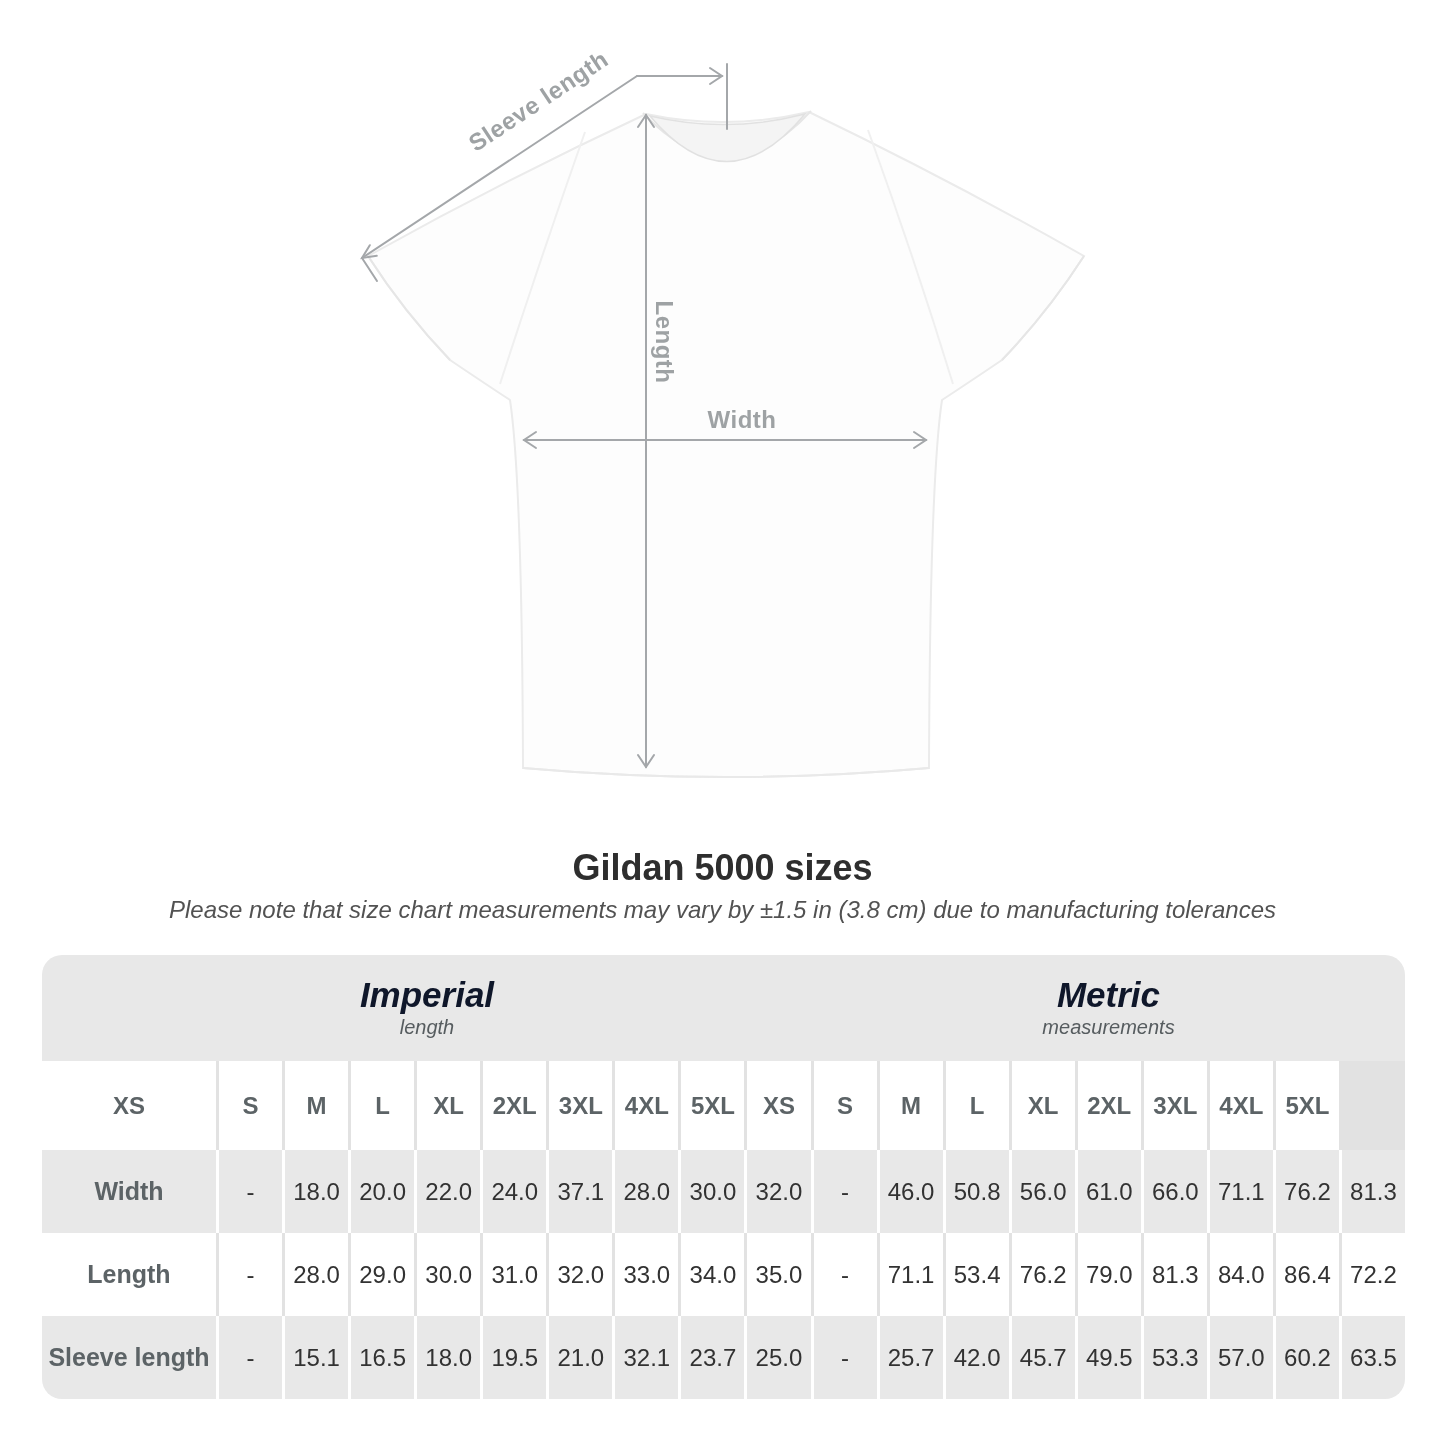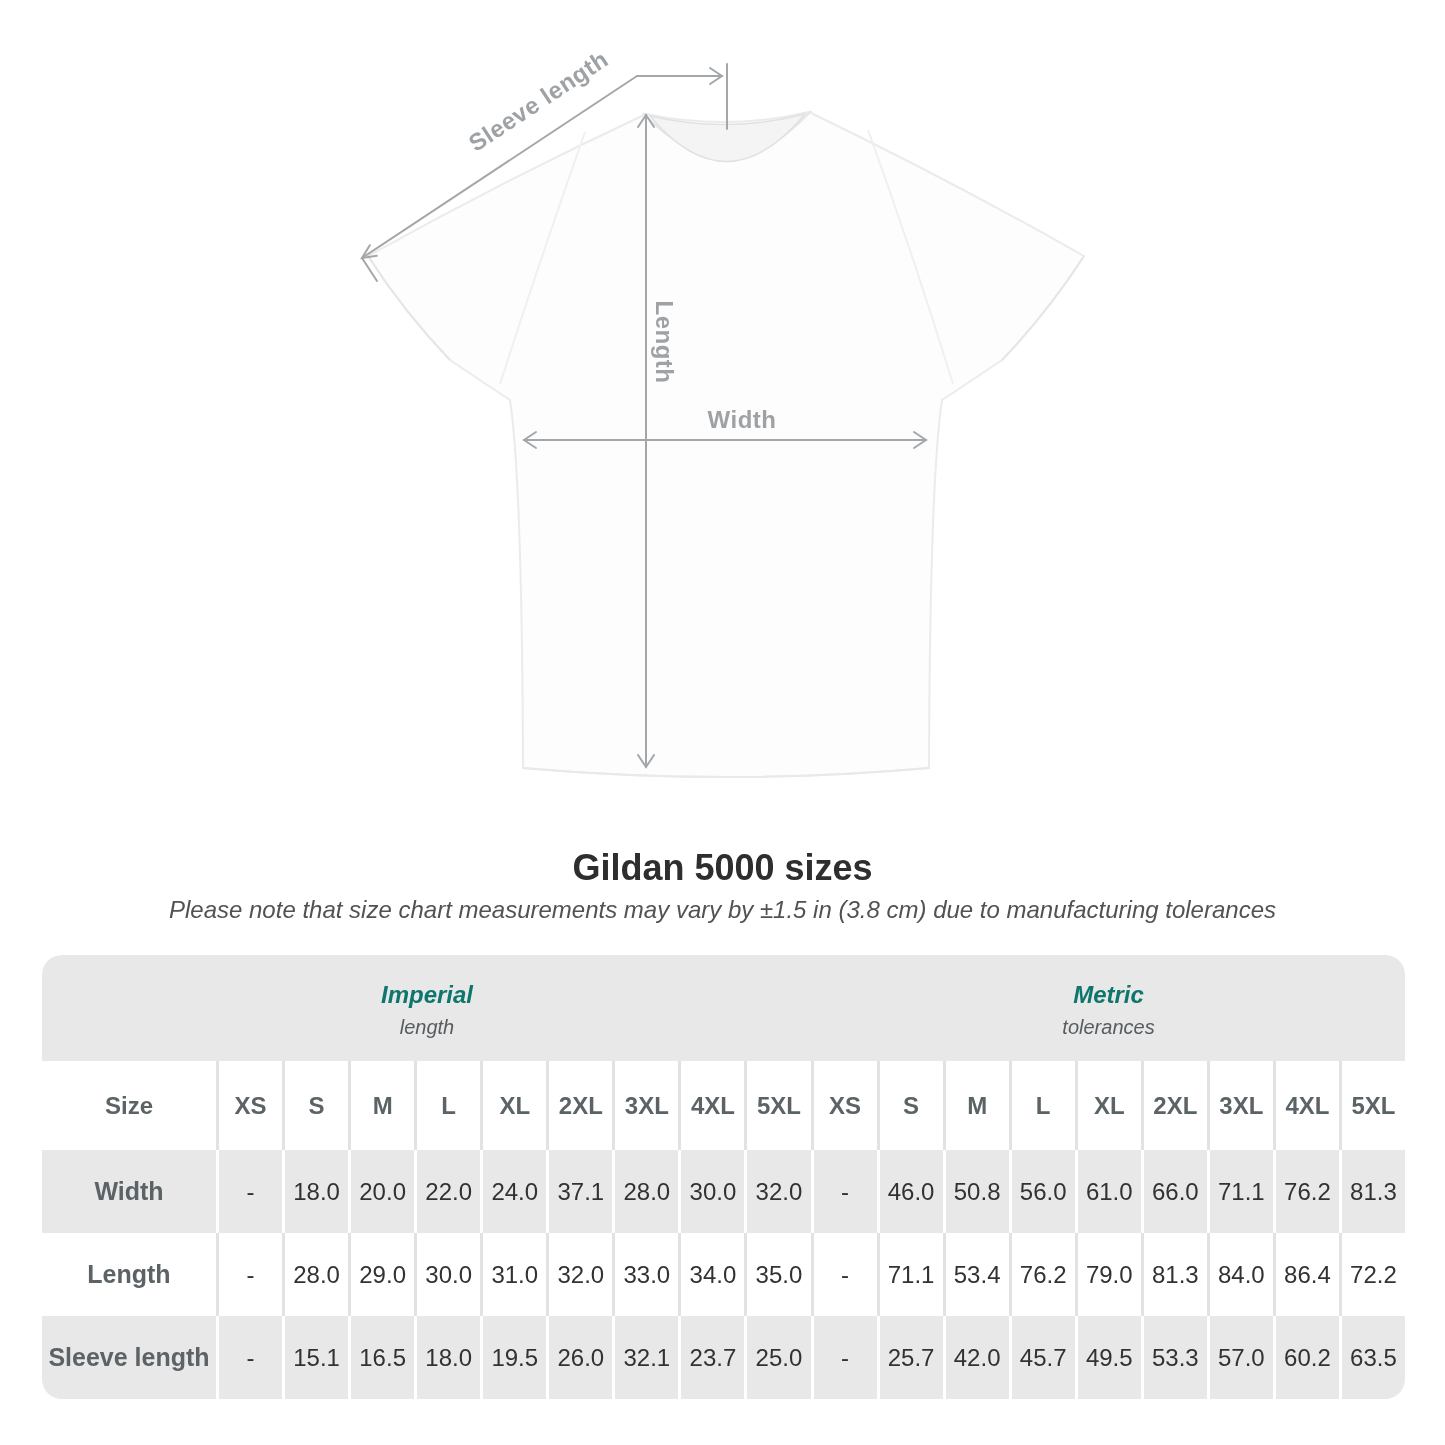--- a/index.html
+++ b/index.html
@@ -21,21 +21,21 @@
   }
   
   .size-table{
     position:absolute;left:42px;top:955px;width:1363px;height:444px;
     border-radius:20px;overflow:hidden;
   }
   .band{
     display:grid;grid-template-columns:770px 1fr;height:106px;background:#e8e8e8;
   }
   .band-half{display:flex;flex-direction:column;align-items:center;justify-content:center;padding-top:4px;}
-  .band-label{font-size:24px;font-weight:bold;font-style:italic;color:#0f766e;line-height:34px;}
+  .band-label{font-size:35px;font-weight:bold;font-style:italic;color:#0f172a;line-height:34px;}
   .band-sub{font-size:20px;font-style:italic;color:#565c5f;line-height:30px;}
   .grid-row{display:grid;grid-template-columns:174px repeat(18,1fr);column-gap:3px;}
   .grid-row .cell{display:flex;align-items:center;justify-content:center;}
   .header-row{background:#e2e2e2;height:89px;}
   .header-row .cell{background:#ffffff;font-size:24px;font-weight:bold;color:#5c6366;}
   .data-row{height:83px;}
   .row-gray{background:#ffffff;}
   .row-gray .cell{background:#e8e8e8;}
   .row-white{background:#e2e2e2;}
   .row-white .cell{background:#ffffff;}
@@ -102,26 +102,25 @@
 
   <div class="size-table">
 
     <div class="band">
       <div class="band-half">
         <div class="band-label">Imperial</div>
         <div class="band-sub">length</div>
       </div>
       <div class="band-half">
         <div class="band-label">Metric</div>
-        <div class="band-sub">tolerances</div>
+        <div class="band-sub">measurements</div>
       </div>
     </div>
 
     <div class="grid-row header-row">
-      <div class="cell">Size</div>
       <div class="cell">XS</div>
       <div class="cell">S</div>
       <div class="cell">M</div>
       <div class="cell">L</div>
       <div class="cell">XL</div>
       <div class="cell">2XL</div>
       <div class="cell">3XL</div>
       <div class="cell">4XL</div>
       <div class="cell">5XL</div>
       <div class="cell">XS</div>
@@ -179,21 +178,21 @@
       <div class="cell value">72.2</div>
     </div>
 
     <div class="grid-row data-row row-gray">
       <div class="cell row-label">Sleeve length</div>
       <div class="cell value">-</div>
       <div class="cell value">15.1</div>
       <div class="cell value">16.5</div>
       <div class="cell value">18.0</div>
       <div class="cell value">19.5</div>
-      <div class="cell value">26.0</div>
+      <div class="cell value">21.0</div>
       <div class="cell value">32.1</div>
       <div class="cell value">23.7</div>
       <div class="cell value">25.0</div>
       <div class="cell value">-</div>
       <div class="cell value">25.7</div>
       <div class="cell value">42.0</div>
       <div class="cell value">45.7</div>
       <div class="cell value">49.5</div>
       <div class="cell value">53.3</div>
       <div class="cell value">57.0</div>

